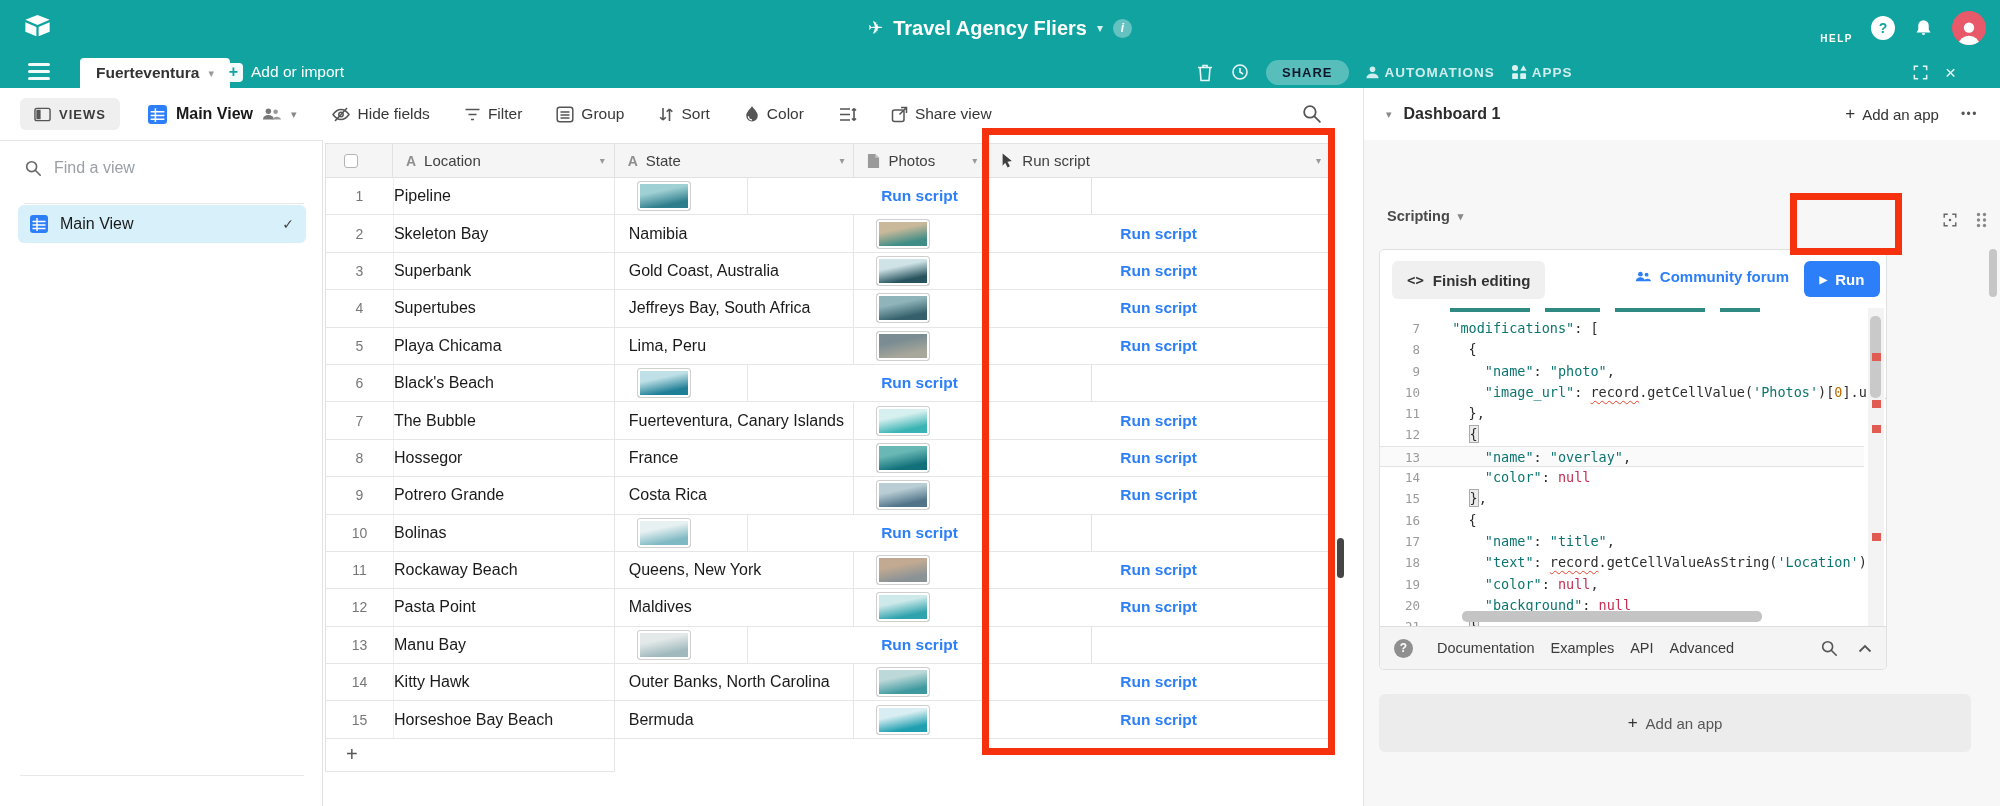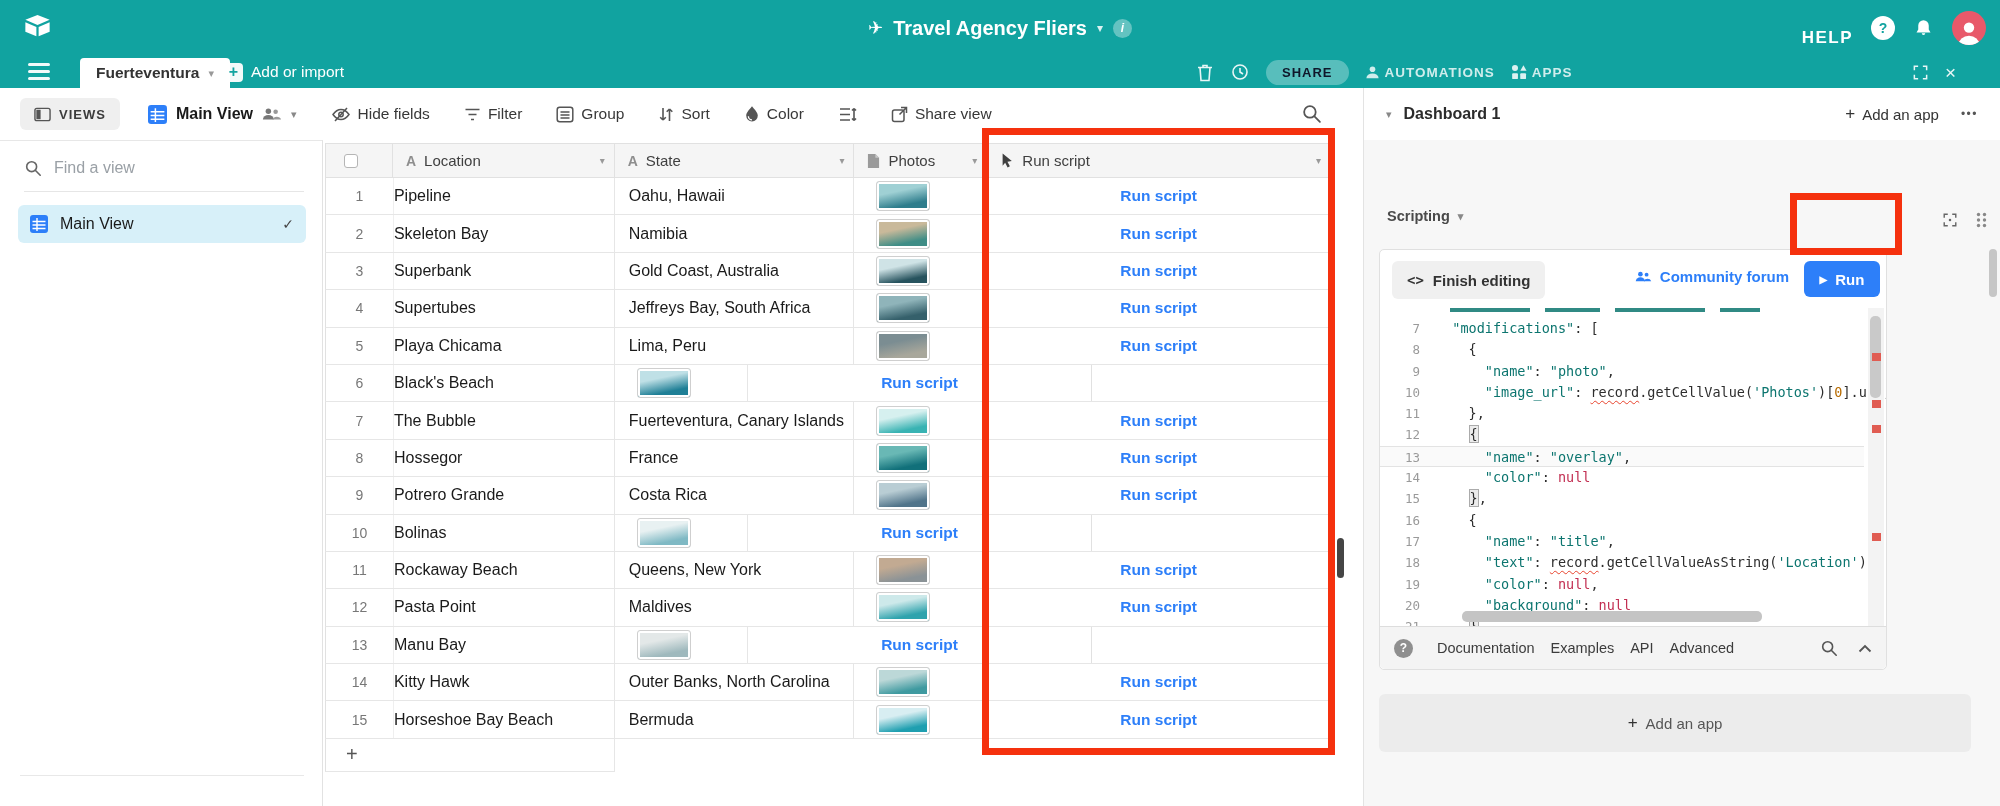--- a/index.html
+++ b/index.html
@@ -8,21 +8,21 @@
   .app { position:relative; width:2000px; height:806px; background:#fff; }
 
   
   .topbar { position:absolute; left:0; top:0; width:2000px; height:56px; background:var(--teal); }
   .logo { position:absolute; left:24px; top:14px; }
   .title-group { position:absolute; left:0; right:0; top:0; height:56px; display:flex; align-items:center; justify-content:center; gap:10px; color:#fff; }
   .app-title { font-size:20px; font-weight:bold; }
   .title-chev { color:rgba(255,255,255,.85); font-size:12px; }
   .info-circle { width:19px; height:19px; border-radius:50%; background:rgba(255,255,255,.35); color:#fff; font-size:12px; font-style:italic; font-weight:bold; display:flex; align-items:center; justify-content:center; }
   .top-right { position:absolute; right:14px; top:0; height:56px; display:flex; align-items:center; gap:18px; }
-  .help-label { color:#fff; font-size:17px; font-weight:bold; letter-spacing:1.5px;margin-top:20px; }
+  .help-label { color:#fff; font-size:10px; font-weight:bold; letter-spacing:1.5px;margin-top:20px; }
   .help-circle { width:24px; height:24px; border-radius:50%; background:#fff; color:var(--teal); font-weight:bold; font-size:14px; display:flex; align-items:center; justify-content:center; }
   .avatar { width:34px; height:34px; border-radius:50%; background:var(--avatar); display:flex; align-items:flex-end; justify-content:center; overflow:hidden; }
 
   
   .tabbar { position:absolute; left:0; top:56px; width:2000px; height:32px; background:var(--teal); }
   .hamburger { position:absolute; left:28px; top:7px; width:22px; height:17px; display:flex; flex-direction:column; justify-content:space-between; }
   .hamburger i { height:2.6px; background:rgba(255,255,255,.95); border-radius:2px; }
   .dest-tab { position:absolute; left:80px; bottom:0; height:30px; padding:0 16px; background:#fff; border-radius:4px 4px 0 0; display:flex; align-items:center; gap:9px; }
   .dest-tab span { font-size:15.5px; font-weight:bold; color:#333; }
   .dest-tab .chev { color:#999; font-size:11px; font-weight:normal; }
@@ -39,21 +39,21 @@
   .views-btn { margin-left:20px; height:32px; padding:0 14px; background:#efefef; border-radius:6px; display:flex; align-items:center; gap:8px; color:#3c3c3c; font-size:13px; font-weight:bold; letter-spacing:1px; }
   .mv-group { margin-left:28px; display:flex; align-items:center; gap:9px; }
   .mv-label { font-size:16px; font-weight:bold; color:#1a1a1a; }
   .tool-btn { display:flex; align-items:center; gap:7px; font-size:15.5px; color:#383838; margin-left:34px; }
   .tool-icon { color:#555; display:flex; }
   .search-tool { position:absolute; left:1301px; top:15px; color:#555; }
   .chev { color:#888; font-size:11px; }
 
   
   .views-sidebar { position:absolute; left:0; top:140px; width:323px; height:666px; background:#fff; border-right:1px solid #e2e2e2; border-top:1px solid #e7e7e7; }
-  .find-view { position:absolute; left:24px; top:18px; width:280px; display:flex; align-items:center; gap:12px; border-bottom:1px solid #e6e6e6; padding-bottom:14px; }
+  .find-view { position:absolute; left:24px; top:18px; width:280px; display:flex; align-items:center; gap:12px; border-bottom:1px solid #e6e6e6; padding-bottom:26px; }
   .find-view input { border:none; outline:none; font-size:16px; color:#333; width:200px; font-family:"Liberation Sans",sans-serif; }
   .find-view input::placeholder { color:#9aa0a6; }
   .view-item { position:absolute; left:18px; width:288px; height:38px; border-radius:6px; display:flex; align-items:center; gap:12px; padding:0 12px; font-size:16px; color:#1a1a1a; }
   .view-item.selected { background:var(--selected-view-bg); }
   .view-check { margin-left:auto; color:#454545; font-size:14px; }
   .sidebar-divider { position:absolute; left:20px; top:634px; width:284px; height:1px; background:#e8e8e8; }
 
   
   .grid { position:absolute; left:325px; top:143px; width:1006px; }
   .ghead { display:flex; height:35px; background:#f5f5f5; border:1px solid #e1e1e1; border-right:none; }
@@ -362,21 +362,20 @@
             </svg>
         </span>
         <span>Run script</span>
         <span class="hchev">▾</span>
       </div>
     </div>
     <div>
         <div class="trow">
           <div class="c-num">1</div>
           <div class="c-loc">Pipeline</div>
-          <div class="c-state">Oahu, Hawaii</div>
           <div class="c-photo">
             <span class="thumb" style="background: linear-gradient(168deg, rgb(159, 208, 212) 0%, rgb(159, 208, 212) 35%, rgb(46, 125, 140) 75%);"></span>
           </div>
           <div class="c-run">
             <span class="runlink">Run script</span>
           </div>
         </div>
         <div class="trow">
           <div class="c-num">2</div>
           <div class="c-loc">Skeleton Bay</div>

